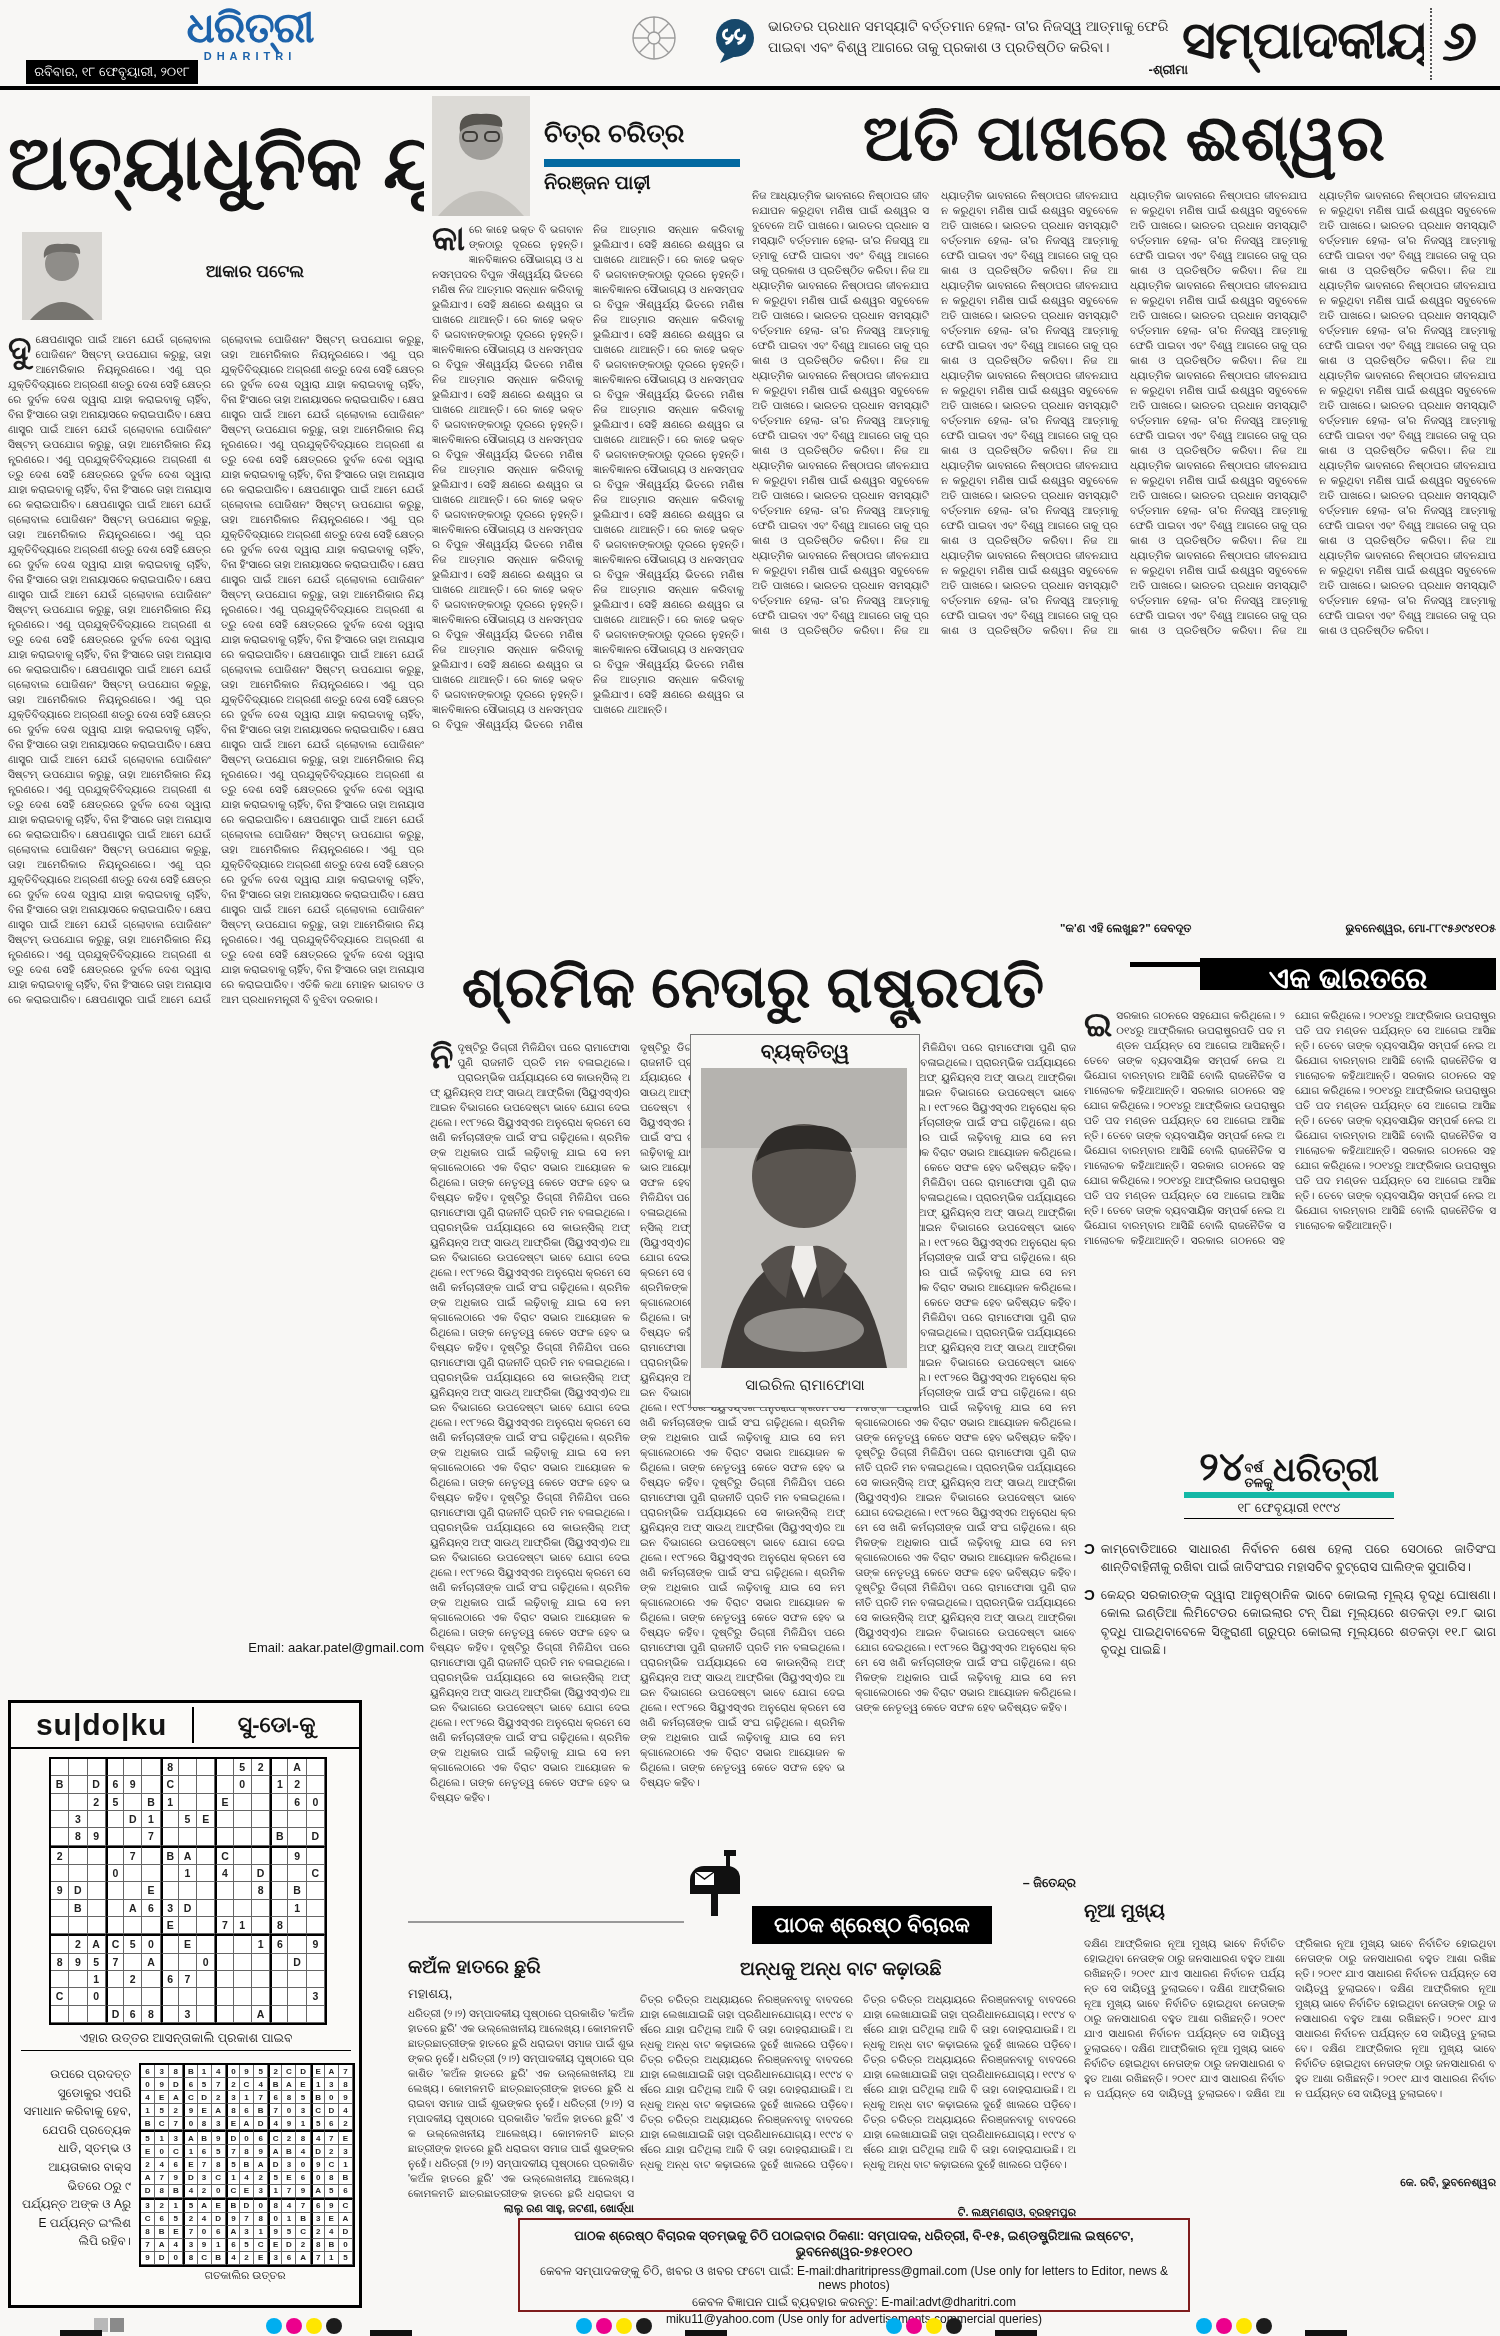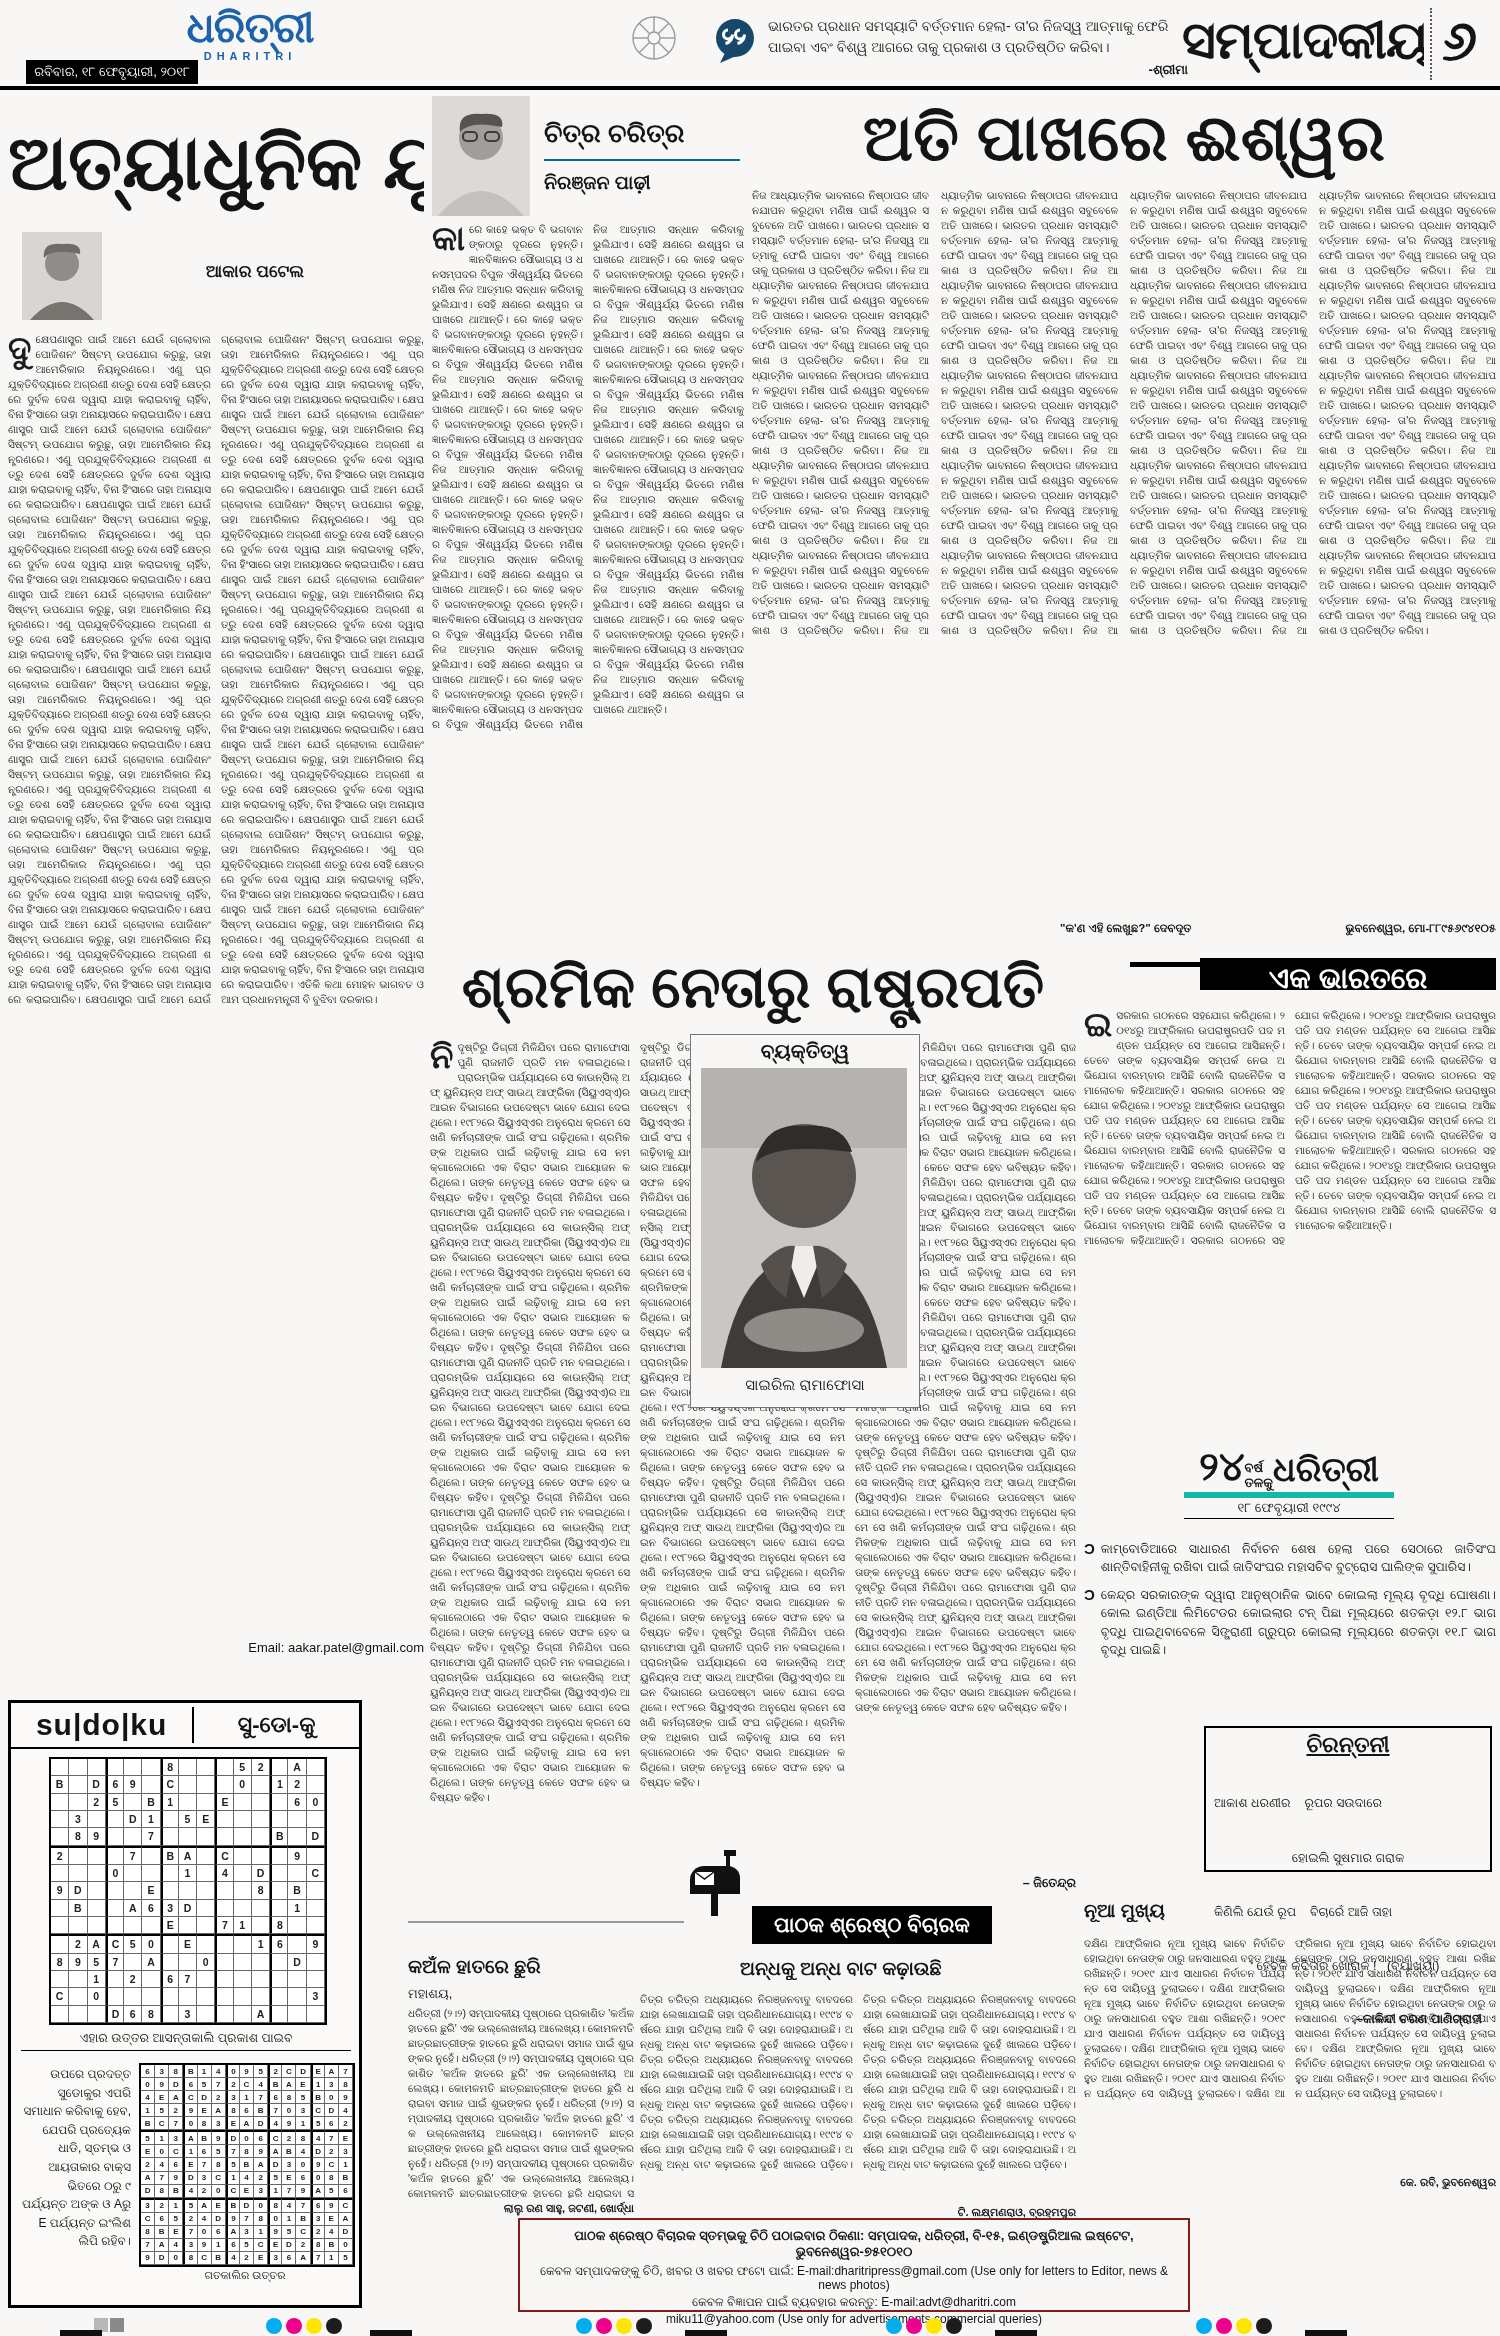--- a/index.html
+++ b/index.html
@@ -122,21 +122,21 @@
   <span class="abs" style="left:432px; top:96px;">
     <svg width="98" height="120" viewBox="0 0 98 120">
       <rect width="98" height="120" fill="#dcdad6"></rect>
       <circle cx="49" cy="42" r="22" fill="#a09e9a"></circle>
       <path d="M49 18 q-24 -2 -21 18 q10 -12 42 -5 q3 -15 -21 -13Z" fill="#56544f"></path>
       <rect x="31" y="36" width="14" height="9" rx="4" fill="none" stroke="#3c3a36" stroke-width="2"></rect>
       <rect x="53" y="36" width="14" height="9" rx="4" fill="none" stroke="#3c3a36" stroke-width="2"></rect>
       <path d="M6 120 Q49 70 92 120 Z" fill="#c3c1bc"></path>
     </svg>
   </span>
-  <div class="abs b" style="left:544px; top:118px; width:196px; font-size:26px; border-bottom:2px solid #0369a1; padding-bottom:10px;">ଚିତ୍ର ଚରିତ୍ର</div>
+  <div class="abs b" style="left:544px; top:118px; width:196px; font-size:26px; border-bottom:8px solid #0369a1; padding-bottom:10px;">ଚିତ୍ର ଚରିତ୍ର</div>
   <div class="abs b" style="left:544px; top:172px; width:196px; font-size:19px;">ନିରଞ୍ଜନ ପାଢ଼ୀ</div>
 
   <div class="abs cols2 body-txt clip" style="left:432px; top:222px; width:312px; height:708px;">
     <p><span class="dropcap">କା</span><span>ରେ କାହେ ଭକ୍ତ ବି ଭଗବାନଙ୍କଠାରୁ ଦୂରରେ ନୁହନ୍ତି। ଜ୍ଞାନବିଜ୍ଞାନର ସୌଭାଗ୍ୟ ଓ ଧନସମ୍ପଦର ବିପୁଳ ଐଶ୍ୱର୍ଯ୍ୟ ଭିତରେ ମଣିଷ ନିଜ ଆତ୍ମାର ସନ୍ଧାନ କରିବାକୁ ଭୁଲିଯାଏ। ସେହି କ୍ଷଣରେ ଈଶ୍ୱର ତା ପାଖରେ ଥାଆନ୍ତି। ରେ କାହେ ଭକ୍ତ ବି ଭଗବାନଙ୍କଠାରୁ ଦୂରରେ ନୁହନ୍ତି। ଜ୍ଞାନବିଜ୍ଞାନର ସୌଭାଗ୍ୟ ଓ ଧନସମ୍ପଦର ବିପୁଳ ଐଶ୍ୱର୍ଯ୍ୟ ଭିତରେ ମଣିଷ ନିଜ ଆତ୍ମାର ସନ୍ଧାନ କରିବାକୁ ଭୁଲିଯାଏ। ସେହି କ୍ଷଣରେ ଈଶ୍ୱର ତା ପାଖରେ ଥାଆନ୍ତି। ରେ କାହେ ଭକ୍ତ ବି ଭଗବାନଙ୍କଠାରୁ ଦୂରରେ ନୁହନ୍ତି। ଜ୍ଞାନବିଜ୍ଞାନର ସୌଭାଗ୍ୟ ଓ ଧନସମ୍ପଦର ବିପୁଳ ଐଶ୍ୱର୍ଯ୍ୟ ଭିତରେ ମଣିଷ ନିଜ ଆତ୍ମାର ସନ୍ଧାନ କରିବାକୁ ଭୁଲିଯାଏ। ସେହି କ୍ଷଣରେ ଈଶ୍ୱର ତା ପାଖରେ ଥାଆନ୍ତି। ରେ କାହେ ଭକ୍ତ ବି ଭଗବାନଙ୍କଠାରୁ ଦୂରରେ ନୁହନ୍ତି। ଜ୍ଞାନବିଜ୍ଞାନର ସୌଭାଗ୍ୟ ଓ ଧନସମ୍ପଦର ବିପୁଳ ଐଶ୍ୱର୍ଯ୍ୟ ଭିତରେ ମଣିଷ ନିଜ ଆତ୍ମାର ସନ୍ଧାନ କରିବାକୁ ଭୁଲିଯାଏ। ସେହି କ୍ଷଣରେ ଈଶ୍ୱର ତା ପାଖରେ ଥାଆନ୍ତି। ରେ କାହେ ଭକ୍ତ ବି ଭଗବାନଙ୍କଠାରୁ ଦୂରରେ ନୁହନ୍ତି। ଜ୍ଞାନବିଜ୍ଞାନର ସୌଭାଗ୍ୟ ଓ ଧନସମ୍ପଦର ବିପୁଳ ଐଶ୍ୱର୍ଯ୍ୟ ଭିତରେ ମଣିଷ ନିଜ ଆତ୍ମାର ସନ୍ଧାନ କରିବାକୁ ଭୁଲିଯାଏ। ସେହି କ୍ଷଣରେ ଈଶ୍ୱର ତା ପାଖରେ ଥାଆନ୍ତି। ରେ କାହେ ଭକ୍ତ ବି ଭଗବାନଙ୍କଠାରୁ ଦୂରରେ ନୁହନ୍ତି। ଜ୍ଞାନବିଜ୍ଞାନର ସୌଭାଗ୍ୟ ଓ ଧନସମ୍ପଦର ବିପୁଳ ଐଶ୍ୱର୍ଯ୍ୟ ଭିତରେ ମଣିଷ ନିଜ ଆତ୍ମାର ସନ୍ଧାନ କରିବାକୁ ଭୁଲିଯାଏ। ସେହି କ୍ଷଣରେ ଈଶ୍ୱର ତା ପାଖରେ ଥାଆନ୍ତି। ରେ କାହେ ଭକ୍ତ ବି ଭଗବାନଙ୍କଠାରୁ ଦୂରରେ ନୁହନ୍ତି। ଜ୍ଞାନବିଜ୍ଞାନର ସୌଭାଗ୍ୟ ଓ ଧନସମ୍ପଦର ବିପୁଳ ଐଶ୍ୱର୍ଯ୍ୟ ଭିତରେ ମଣିଷ ନିଜ ଆତ୍ମାର ସନ୍ଧାନ କରିବାକୁ ଭୁଲିଯାଏ। ସେହି କ୍ଷଣରେ ଈଶ୍ୱର ତା ପାଖରେ ଥାଆନ୍ତି। ରେ କାହେ ଭକ୍ତ ବି ଭଗବାନଙ୍କଠାରୁ ଦୂରରେ ନୁହନ୍ତି। ଜ୍ଞାନବିଜ୍ଞାନର ସୌଭାଗ୍ୟ ଓ ଧନସମ୍ପଦର ବିପୁଳ ଐଶ୍ୱର୍ଯ୍ୟ ଭିତରେ ମଣିଷ ନିଜ ଆତ୍ମାର ସନ୍ଧାନ କରିବାକୁ ଭୁଲିଯାଏ। ସେହି କ୍ଷଣରେ ଈଶ୍ୱର ତା ପାଖରେ ଥାଆନ୍ତି। ରେ କାହେ ଭକ୍ତ ବି ଭଗବାନଙ୍କଠାରୁ ଦୂରରେ ନୁହନ୍ତି। ଜ୍ଞାନବିଜ୍ଞାନର ସୌଭାଗ୍ୟ ଓ ଧନସମ୍ପଦର ବିପୁଳ ଐଶ୍ୱର୍ଯ୍ୟ ଭିତରେ ମଣିଷ ନିଜ ଆତ୍ମାର ସନ୍ଧାନ କରିବାକୁ ଭୁଲିଯାଏ। ସେହି କ୍ଷଣରେ ଈଶ୍ୱର ତା ପାଖରେ ଥାଆନ୍ତି। ରେ କାହେ ଭକ୍ତ ବି ଭଗବାନଙ୍କଠାରୁ ଦୂରରେ ନୁହନ୍ତି। ଜ୍ଞାନବିଜ୍ଞାନର ସୌଭାଗ୍ୟ ଓ ଧନସମ୍ପଦର ବିପୁଳ ଐଶ୍ୱର୍ଯ୍ୟ ଭିତରେ ମଣିଷ ନିଜ ଆତ୍ମାର ସନ୍ଧାନ କରିବାକୁ ଭୁଲିଯାଏ। ସେହି କ୍ଷଣରେ ଈଶ୍ୱର ତା ପାଖରେ ଥାଆନ୍ତି। ରେ କାହେ ଭକ୍ତ ବି ଭଗବାନଙ୍କଠାରୁ ଦୂରରେ ନୁହନ୍ତି। ଜ୍ଞାନବିଜ୍ଞାନର ସୌଭାଗ୍ୟ ଓ ଧନସମ୍ପଦର ବିପୁଳ ଐଶ୍ୱର୍ଯ୍ୟ ଭିତରେ ମଣିଷ ନିଜ ଆତ୍ମାର ସନ୍ଧାନ କରିବାକୁ ଭୁଲିଯାଏ। ସେହି କ୍ଷଣରେ ଈଶ୍ୱର ତା ପାଖରେ ଥାଆନ୍ତି।</span></p>
   </div>
 
   <h1 class="abs hl ctr" style="left:752px; top:96px; width:744px; height:84px; font-size:64px; line-height:84px;">ଅତି ପାଖରେ ଈଶ୍ୱର</h1>
 
   <div class="abs cols4 body-txt clip" style="left:752px; top:188px; width:744px; height:730px;">
     <p>ନିଜ ଆଧ୍ୟାତ୍ମିକ ଭାବନାରେ ନିଷ୍ଠାପର ଜୀବନଯାପନ କରୁଥିବା ମଣିଷ ପାଇଁ ଈଶ୍ୱର ସବୁବେଳେ ଅତି ପାଖରେ। ଭାରତର ପ୍ରଧାନ ସମସ୍ୟାଟି ବର୍ତ୍ତମାନ ହେଲା- ତା'ର ନିଜସ୍ୱ ଆତ୍ମାକୁ ଫେରି ପାଇବା ଏବଂ ବିଶ୍ୱ ଆଗରେ ତାକୁ ପ୍ରକାଶ ଓ ପ୍ରତିଷ୍ଠିତ କରିବା। ନିଜ ଆଧ୍ୟାତ୍ମିକ ଭାବନାରେ ନିଷ୍ଠାପର ଜୀବନଯାପନ କରୁଥିବା ମଣିଷ ପାଇଁ ଈଶ୍ୱର ସବୁବେଳେ ଅତି ପାଖରେ। ଭାରତର ପ୍ରଧାନ ସମସ୍ୟାଟି ବର୍ତ୍ତମାନ ହେଲା- ତା'ର ନିଜସ୍ୱ ଆତ୍ମାକୁ ଫେରି ପାଇବା ଏବଂ ବିଶ୍ୱ ଆଗରେ ତାକୁ ପ୍ରକାଶ ଓ ପ୍ରତିଷ୍ଠିତ କରିବା। ନିଜ ଆଧ୍ୟାତ୍ମିକ ଭାବନାରେ ନିଷ୍ଠାପର ଜୀବନଯାପନ କରୁଥିବା ମଣିଷ ପାଇଁ ଈଶ୍ୱର ସବୁବେଳେ ଅତି ପାଖରେ। ଭାରତର ପ୍ରଧାନ ସମସ୍ୟାଟି ବର୍ତ୍ତମାନ ହେଲା- ତା'ର ନିଜସ୍ୱ ଆତ୍ମାକୁ ଫେରି ପାଇବା ଏବଂ ବିଶ୍ୱ ଆଗରେ ତାକୁ ପ୍ରକାଶ ଓ ପ୍ରତିଷ୍ଠିତ କରିବା। ନିଜ ଆଧ୍ୟାତ୍ମିକ ଭାବନାରେ ନିଷ୍ଠାପର ଜୀବନଯାପନ କରୁଥିବା ମଣିଷ ପାଇଁ ଈଶ୍ୱର ସବୁବେଳେ ଅତି ପାଖରେ। ଭାରତର ପ୍ରଧାନ ସମସ୍ୟାଟି ବର୍ତ୍ତମାନ ହେଲା- ତା'ର ନିଜସ୍ୱ ଆତ୍ମାକୁ ଫେରି ପାଇବା ଏବଂ ବିଶ୍ୱ ଆଗରେ ତାକୁ ପ୍ରକାଶ ଓ ପ୍ରତିଷ୍ଠିତ କରିବା। ନିଜ ଆଧ୍ୟାତ୍ମିକ ଭାବନାରେ ନିଷ୍ଠାପର ଜୀବନଯାପନ କରୁଥିବା ମଣିଷ ପାଇଁ ଈଶ୍ୱର ସବୁବେଳେ ଅତି ପାଖରେ। ଭାରତର ପ୍ରଧାନ ସମସ୍ୟାଟି ବର୍ତ୍ତମାନ ହେଲା- ତା'ର ନିଜସ୍ୱ ଆତ୍ମାକୁ ଫେରି ପାଇବା ଏବଂ ବିଶ୍ୱ ଆଗରେ ତାକୁ ପ୍ରକାଶ ଓ ପ୍ରତିଷ୍ଠିତ କରିବା। ନିଜ ଆଧ୍ୟାତ୍ମିକ ଭାବନାରେ ନିଷ୍ଠାପର ଜୀବନଯାପନ କରୁଥିବା ମଣିଷ ପାଇଁ ଈଶ୍ୱର ସବୁବେଳେ ଅତି ପାଖରେ। ଭାରତର ପ୍ରଧାନ ସମସ୍ୟାଟି ବର୍ତ୍ତମାନ ହେଲା- ତା'ର ନିଜସ୍ୱ ଆତ୍ମାକୁ ଫେରି ପାଇବା ଏବଂ ବିଶ୍ୱ ଆଗରେ ତାକୁ ପ୍ରକାଶ ଓ ପ୍ରତିଷ୍ଠିତ କରିବା। ନିଜ ଆଧ୍ୟାତ୍ମିକ ଭାବନାରେ ନିଷ୍ଠାପର ଜୀବନଯାପନ କରୁଥିବା ମଣିଷ ପାଇଁ ଈଶ୍ୱର ସବୁବେଳେ ଅତି ପାଖରେ। ଭାରତର ପ୍ରଧାନ ସମସ୍ୟାଟି ବର୍ତ୍ତମାନ ହେଲା- ତା'ର ନିଜସ୍ୱ ଆତ୍ମାକୁ ଫେରି ପାଇବା ଏବଂ ବିଶ୍ୱ ଆଗରେ ତାକୁ ପ୍ରକାଶ ଓ ପ୍ରତିଷ୍ଠିତ କରିବା। ନିଜ ଆଧ୍ୟାତ୍ମିକ ଭାବନାରେ ନିଷ୍ଠାପର ଜୀବନଯାପନ କରୁଥିବା ମଣିଷ ପାଇଁ ଈଶ୍ୱର ସବୁବେଳେ ଅତି ପାଖରେ। ଭାରତର ପ୍ରଧାନ ସମସ୍ୟାଟି ବର୍ତ୍ତମାନ ହେଲା- ତା'ର ନିଜସ୍ୱ ଆତ୍ମାକୁ ଫେରି ପାଇବା ଏବଂ ବିଶ୍ୱ ଆଗରେ ତାକୁ ପ୍ରକାଶ ଓ ପ୍ରତିଷ୍ଠିତ କରିବା। ନିଜ ଆଧ୍ୟାତ୍ମିକ ଭାବନାରେ ନିଷ୍ଠାପର ଜୀବନଯାପନ କରୁଥିବା ମଣିଷ ପାଇଁ ଈଶ୍ୱର ସବୁବେଳେ ଅତି ପାଖରେ। ଭାରତର ପ୍ରଧାନ ସମସ୍ୟାଟି ବର୍ତ୍ତମାନ ହେଲା- ତା'ର ନିଜସ୍ୱ ଆତ୍ମାକୁ ଫେରି ପାଇବା ଏବଂ ବିଶ୍ୱ ଆଗରେ ତାକୁ ପ୍ରକାଶ ଓ ପ୍ରତିଷ୍ଠିତ କରିବା। ନିଜ ଆଧ୍ୟାତ୍ମିକ ଭାବନାରେ ନିଷ୍ଠାପର ଜୀବନଯାପନ କରୁଥିବା ମଣିଷ ପାଇଁ ଈଶ୍ୱର ସବୁବେଳେ ଅତି ପାଖରେ। ଭାରତର ପ୍ରଧାନ ସମସ୍ୟାଟି ବର୍ତ୍ତମାନ ହେଲା- ତା'ର ନିଜସ୍ୱ ଆତ୍ମାକୁ ଫେରି ପାଇବା ଏବଂ ବିଶ୍ୱ ଆଗରେ ତାକୁ ପ୍ରକାଶ ଓ ପ୍ରତିଷ୍ଠିତ କରିବା। ନିଜ ଆଧ୍ୟାତ୍ମିକ ଭାବନାରେ ନିଷ୍ଠାପର ଜୀବନଯାପନ କରୁଥିବା ମଣିଷ ପାଇଁ ଈଶ୍ୱର ସବୁବେଳେ ଅତି ପାଖରେ। ଭାରତର ପ୍ରଧାନ ସମସ୍ୟାଟି ବର୍ତ୍ତମାନ ହେଲା- ତା'ର ନିଜସ୍ୱ ଆତ୍ମାକୁ ଫେରି ପାଇବା ଏବଂ ବିଶ୍ୱ ଆଗରେ ତାକୁ ପ୍ରକାଶ ଓ ପ୍ରତିଷ୍ଠିତ କରିବା। ନିଜ ଆଧ୍ୟାତ୍ମିକ ଭାବନାରେ ନିଷ୍ଠାପର ଜୀବନଯାପନ କରୁଥିବା ମଣିଷ ପାଇଁ ଈଶ୍ୱର ସବୁବେଳେ ଅତି ପାଖରେ। ଭାରତର ପ୍ରଧାନ ସମସ୍ୟାଟି ବର୍ତ୍ତମାନ ହେଲା- ତା'ର ନିଜସ୍ୱ ଆତ୍ମାକୁ ଫେରି ପାଇବା ଏବଂ ବିଶ୍ୱ ଆଗରେ ତାକୁ ପ୍ରକାଶ ଓ ପ୍ରତିଷ୍ଠିତ କରିବା। ନିଜ ଆଧ୍ୟାତ୍ମିକ ଭାବନାରେ ନିଷ୍ଠାପର ଜୀବନଯାପନ କରୁଥିବା ମଣିଷ ପାଇଁ ଈଶ୍ୱର ସବୁବେଳେ ଅତି ପାଖରେ। ଭାରତର ପ୍ରଧାନ ସମସ୍ୟାଟି ବର୍ତ୍ତମାନ ହେଲା- ତା'ର ନିଜସ୍ୱ ଆତ୍ମାକୁ ଫେରି ପାଇବା ଏବଂ ବିଶ୍ୱ ଆଗରେ ତାକୁ ପ୍ରକାଶ ଓ ପ୍ରତିଷ୍ଠିତ କରିବା। ନିଜ ଆଧ୍ୟାତ୍ମିକ ଭାବନାରେ ନିଷ୍ଠାପର ଜୀବନଯାପନ କରୁଥିବା ମଣିଷ ପାଇଁ ଈଶ୍ୱର ସବୁବେଳେ ଅତି ପାଖରେ। ଭାରତର ପ୍ରଧାନ ସମସ୍ୟାଟି ବର୍ତ୍ତମାନ ହେଲା- ତା'ର ନିଜସ୍ୱ ଆତ୍ମାକୁ ଫେରି ପାଇବା ଏବଂ ବିଶ୍ୱ ଆଗରେ ତାକୁ ପ୍ରକାଶ ଓ ପ୍ରତିଷ୍ଠିତ କରିବା। ନିଜ ଆଧ୍ୟାତ୍ମିକ ଭାବନାରେ ନିଷ୍ଠାପର ଜୀବନଯାପନ କରୁଥିବା ମଣିଷ ପାଇଁ ଈଶ୍ୱର ସବୁବେଳେ ଅତି ପାଖରେ। ଭାରତର ପ୍ରଧାନ ସମସ୍ୟାଟି ବର୍ତ୍ତମାନ ହେଲା- ତା'ର ନିଜସ୍ୱ ଆତ୍ମାକୁ ଫେରି ପାଇବା ଏବଂ ବିଶ୍ୱ ଆଗରେ ତାକୁ ପ୍ରକାଶ ଓ ପ୍ରତିଷ୍ଠିତ କରିବା। ନିଜ ଆଧ୍ୟାତ୍ମିକ ଭାବନାରେ ନିଷ୍ଠାପର ଜୀବନଯାପନ କରୁଥିବା ମଣିଷ ପାଇଁ ଈଶ୍ୱର ସବୁବେଳେ ଅତି ପାଖରେ। ଭାରତର ପ୍ରଧାନ ସମସ୍ୟାଟି ବର୍ତ୍ତମାନ ହେଲା- ତା'ର ନିଜସ୍ୱ ଆତ୍ମାକୁ ଫେରି ପାଇବା ଏବଂ ବିଶ୍ୱ ଆଗରେ ତାକୁ ପ୍ରକାଶ ଓ ପ୍ରତିଷ୍ଠିତ କରିବା। ନିଜ ଆଧ୍ୟାତ୍ମିକ ଭାବନାରେ ନିଷ୍ଠାପର ଜୀବନଯାପନ କରୁଥିବା ମଣିଷ ପାଇଁ ଈଶ୍ୱର ସବୁବେଳେ ଅତି ପାଖରେ। ଭାରତର ପ୍ରଧାନ ସମସ୍ୟାଟି ବର୍ତ୍ତମାନ ହେଲା- ତା'ର ନିଜସ୍ୱ ଆତ୍ମାକୁ ଫେରି ପାଇବା ଏବଂ ବିଶ୍ୱ ଆଗରେ ତାକୁ ପ୍ରକାଶ ଓ ପ୍ରତିଷ୍ଠିତ କରିବା। ନିଜ ଆଧ୍ୟାତ୍ମିକ ଭାବନାରେ ନିଷ୍ଠାପର ଜୀବନଯାପନ କରୁଥିବା ମଣିଷ ପାଇଁ ଈଶ୍ୱର ସବୁବେଳେ ଅତି ପାଖରେ। ଭାରତର ପ୍ରଧାନ ସମସ୍ୟାଟି ବର୍ତ୍ତମାନ ହେଲା- ତା'ର ନିଜସ୍ୱ ଆତ୍ମାକୁ ଫେରି ପାଇବା ଏବଂ ବିଶ୍ୱ ଆଗରେ ତାକୁ ପ୍ରକାଶ ଓ ପ୍ରତିଷ୍ଠିତ କରିବା। ନିଜ ଆଧ୍ୟାତ୍ମିକ ଭାବନାରେ ନିଷ୍ଠାପର ଜୀବନଯାପନ କରୁଥିବା ମଣିଷ ପାଇଁ ଈଶ୍ୱର ସବୁବେଳେ ଅତି ପାଖରେ। ଭାରତର ପ୍ରଧାନ ସମସ୍ୟାଟି ବର୍ତ୍ତମାନ ହେଲା- ତା'ର ନିଜସ୍ୱ ଆତ୍ମାକୁ ଫେରି ପାଇବା ଏବଂ ବିଶ୍ୱ ଆଗରେ ତାକୁ ପ୍ରକାଶ ଓ ପ୍ରତିଷ୍ଠିତ କରିବା। ନିଜ ଆଧ୍ୟାତ୍ମିକ ଭାବନାରେ ନିଷ୍ଠାପର ଜୀବନଯାପନ କରୁଥିବା ମଣିଷ ପାଇଁ ଈଶ୍ୱର ସବୁବେଳେ ଅତି ପାଖରେ। ଭାରତର ପ୍ରଧାନ ସମସ୍ୟାଟି ବର୍ତ୍ତମାନ ହେଲା- ତା'ର ନିଜସ୍ୱ ଆତ୍ମାକୁ ଫେରି ପାଇବା ଏବଂ ବିଶ୍ୱ ଆଗରେ ତାକୁ ପ୍ରକାଶ ଓ ପ୍ରତିଷ୍ଠିତ କରିବା।</p>
@@ -198,30 +198,20 @@
     <div class="bullet-item">
       <span class="bullet-glyph">Ɔ</span>
       <span>କାମ୍ବୋଡିଆରେ ସାଧାରଣ ନିର୍ବାଚନ ଶେଷ ହେଲା ପରେ ସେଠାରେ ଜାତିସଂଘ ଶାନ୍ତିବାହିନୀକୁ ରଖିବା ପାଇଁ ଜାତିସଂଘର ମହାସଚିବ ବୁଟ୍ରୋସ ଘାଲିଙ୍କ ସୁପାରିସ।</span>
     </div>
     <div class="bullet-item">
       <span class="bullet-glyph">Ɔ</span>
       <span>କେନ୍ଦ୍ର ସରକାରଙ୍କ ଦ୍ୱାରା ଆନୁଷ୍ଠାନିକ ଭାବେ କୋଇଲା ମୂଲ୍ୟ ବୃଦ୍ଧି ଘୋଷଣା। କୋଲ ଇଣ୍ଡିଆ ଲିମିଟେଡର କୋଇଲାର ଟନ୍ ପିଛା ମୂଲ୍ୟରେ ଶତକଡ଼ା ୧୨.୮ ଭାଗ ବୃଦ୍ଧି ପାଇଥିବାବେଳେ ସିଙ୍ଗ୍ରାଣୀ ଗ୍ରୁପ୍‌ର କୋଇଲା ମୂଲ୍ୟରେ ଶତକଡ଼ା ୧୧.୮ ଭାଗ ବୃଦ୍ଧି ପାଇଛି।</span>
     </div>
   </div>
 
-  <div class="abs chirantani-box" style="left:1204px; top:1726px; width:288px; height:146px; padding:4px 8px; box-sizing:border-box;">
-    <div class="ctr b" style="font-size:22px; text-decoration:underline;">ଚିରନ୍ତନୀ</div>
-    <div style="font-size:12.5px; line-height:1.45; white-space:pre-wrap;">
-      <div>ଆକାଶ ଧରଣୀର    ରୂପର ସଉଦାରେ</div>
-      <div class="ctr">ହୋଇଲି ସୁଷମାର ଗରାକ</div>
-      <div>କିଣିଲି ଯେଉଁ ରୂପ    ବିଚାରେଁ ଆଜି ତାହା</div>
-      <div class="ctr">ହେବକି କବିତାର ଖୋରାକ !   (ବ୍ୟାଖ୍ୟା)</div>
-    </div>
-    <div class="rgt b" style="font-size:12.5px;">–କାଳିନ୍ଦୀ ଚରଣ ପାଣିଗ୍ରାହୀ</div>
-  </div>
 
   <div class="abs sudoku-box" style="left:8px; top:1700px; width:354px; height:608px; box-sizing:border-box;">
     <div style="display:flex; height:44px; border-bottom:2px solid #000; align-items:center;">
       <div class="su-latin ctr" style="flex:1.1;">su|do|ku</div>
       <div style="width:2px; height:36px; background:#000;"></div>
       <div class="su-odia ctr" style="flex:1;">ସୁ-ଡୋ-କୁ</div>
     </div>
     <div id="puzzle-grid" class="sgrid" style="position:absolute; left:38px; top:54px;">
         <div class="cell"></div>
         <div class="cell"></div>

